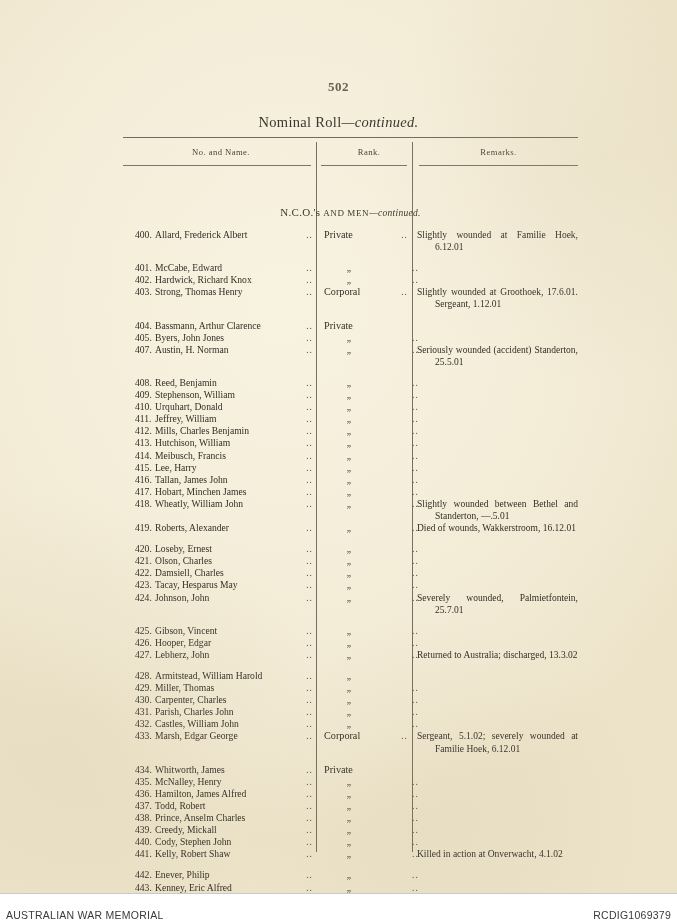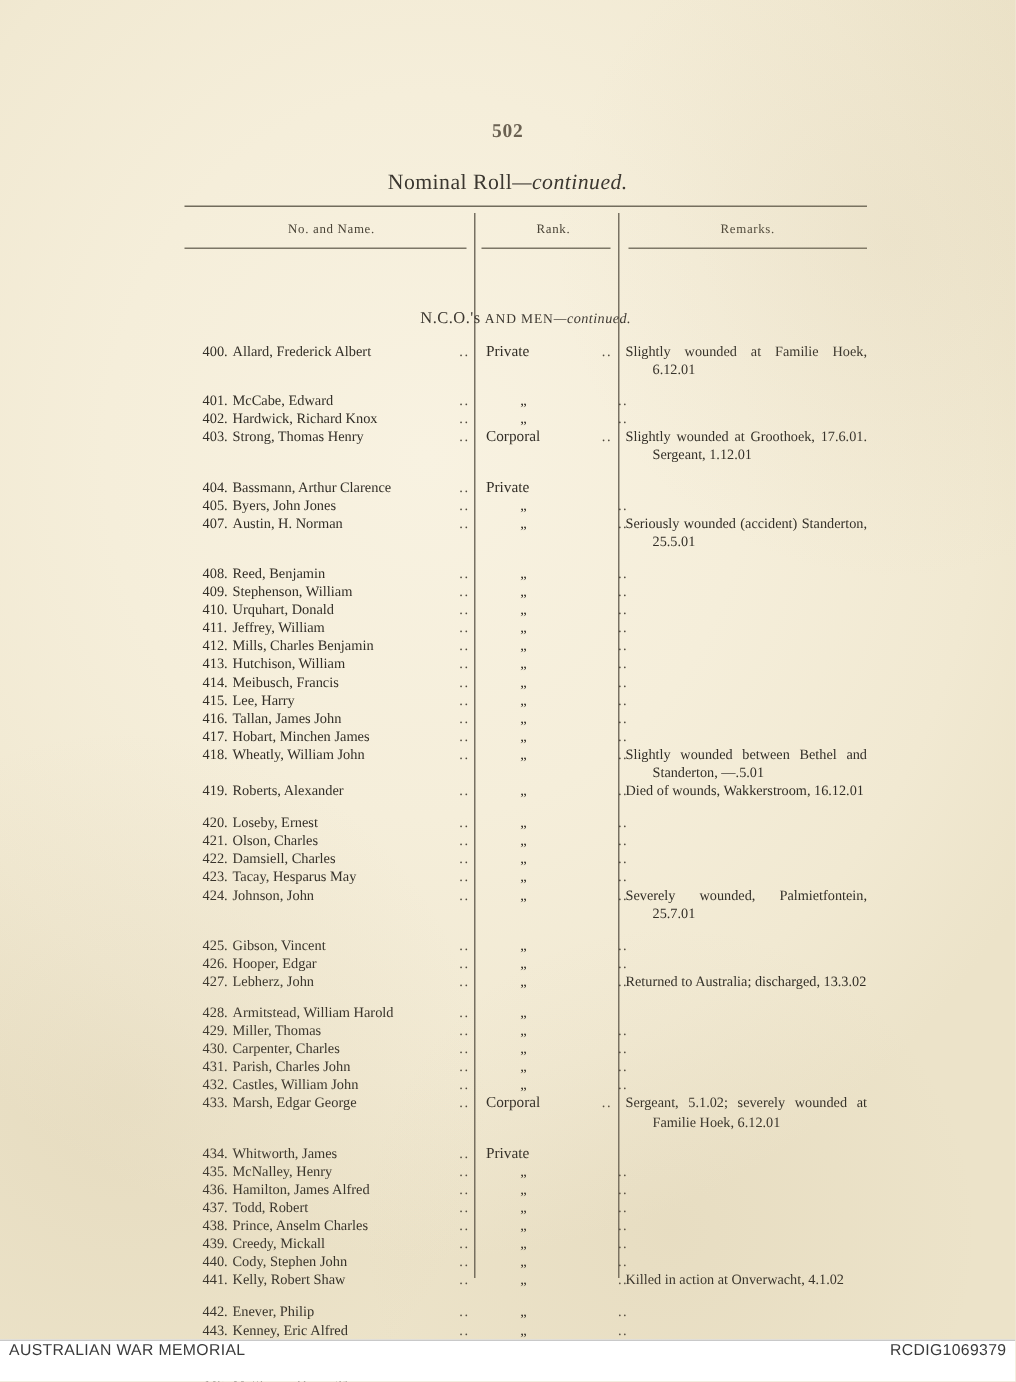--- a/index.html
+++ b/index.html
@@ -203,21 +203,21 @@
   
   #footer {
     position: absolute;
     left: 0;
     top: 893px;
     width: 677px;
     height: 28px;
     background: #ffffff;
     border-top: 1px solid #c9c9c9;
     display: flex;
-    align-items: flex-start;
+    align-items: flex-end;
     justify-content: space-between;
     box-sizing: border-box;
     padding: 0 6px;
   }
   #footer span {
     font-family: "Liberation Sans", sans-serif;
     font-size: 10.5px;
     color: #3a3a3a;
     letter-spacing: .25px;
   }

